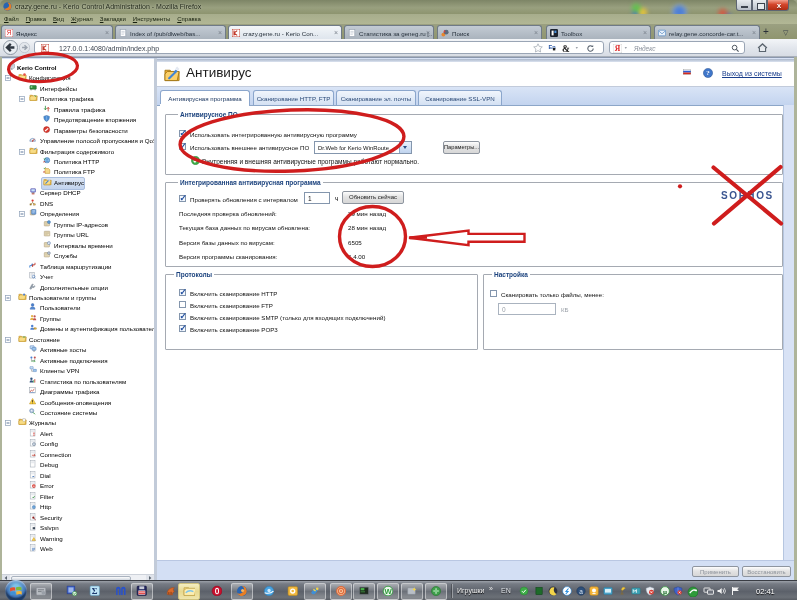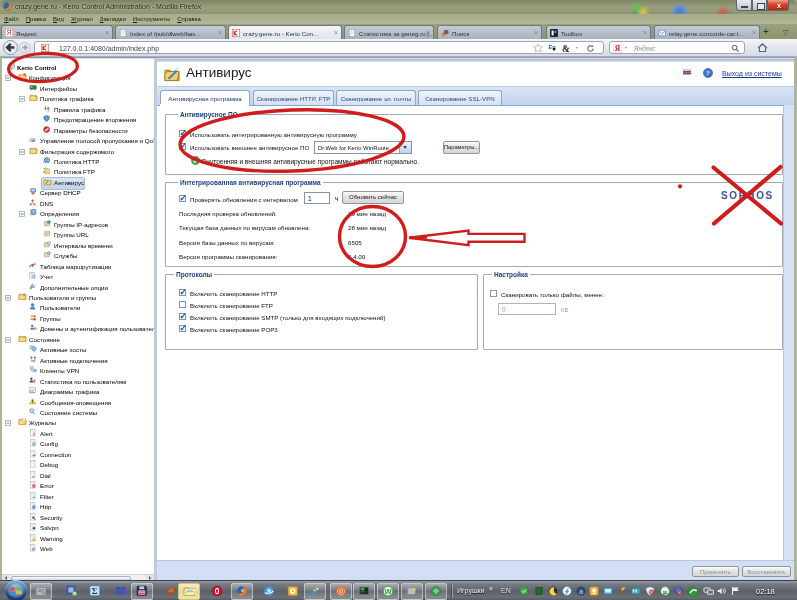--- a/index.html
+++ b/index.html
@@ -1153,21 +1153,21 @@
           <path d="M1 4h1.8L5.2 2v6L2.8 6H1z" fill="#f2f2f2"></path>
           <path d="M6.4 3.2a2.6 2.6 0 0 1 0 3.6M7.8 2.2a4.4 4.4 0 0 1 0 5.6" stroke="#f2f2f2" stroke-width=".8" fill="none"></path>
         </svg>
       </div>
       <div class="abs" style="left: 730px; top: 5px;">
         <svg width="11" height="10" viewBox="0 0 10 10">
           <path d="M2 1v8" stroke="#f2f2f2" stroke-width="1"></path>
           <path d="M2.5 1.5h6l-1.8 1.8L8.5 5h-6z" fill="#f2f2f2"></path>
         </svg>
       </div>
-      <div class="abs" id="tb-clock" style="left: 756px; top: 6px;">02:18</div>
+      <div class="abs" id="tb-clock" style="left: 756px; top: 6px;">02:41</div>
     </div>
     <div class="abs" style="left: 0px; top: 0px; width: 797px; height: 600px; pointer-events: none; z-index: 50;">
       <svg width="797" height="600" viewBox="0 0 797 600">
   <g fill="none" stroke="#cf1d1d">
    <ellipse cx="43" cy="67.5" rx="34.5" ry="14" stroke-width="3.2" transform="rotate(-3 43 67.5)"></ellipse>
    <ellipse cx="292" cy="140.5" rx="112" ry="30.5" stroke-width="3.4" transform="rotate(-2.2 292 140.5)"></ellipse>
    <ellipse cx="372.5" cy="236.5" rx="33" ry="30" stroke-width="3.4"></ellipse>
    <path d="M409 237.8 L468.5 230.6 L468.5 233.9 L524.5 233.9 L524.5 241.7 L468.5 241.7 L468.5 245.2 Z" stroke-width="2.4" stroke-linejoin="miter"></path>
    <path d="M409.5 237.8 L427 237.2" stroke-width="3"></path>
    <path d="M713.5 167.5 L781 223.5 M780.5 167 L714 223.5" stroke-width="4.2" stroke-linecap="round"></path>

